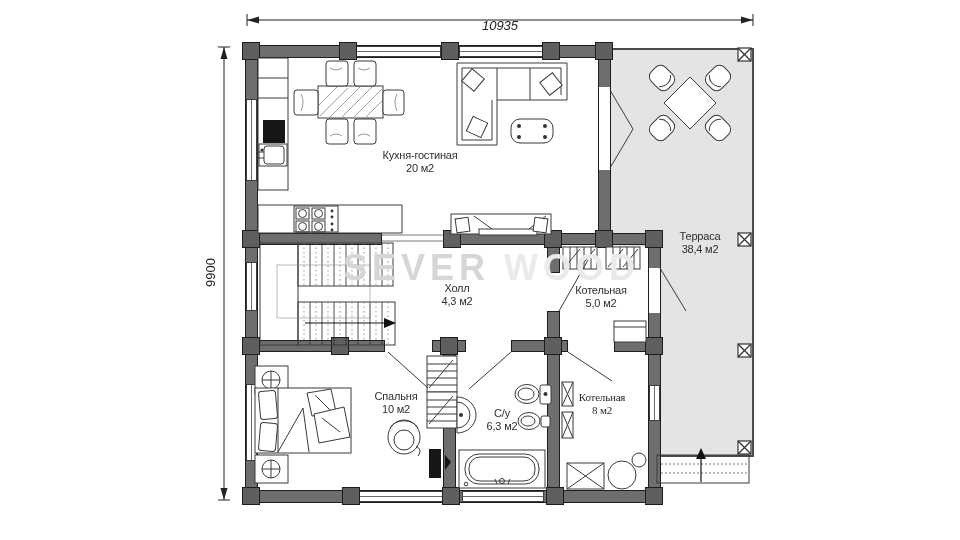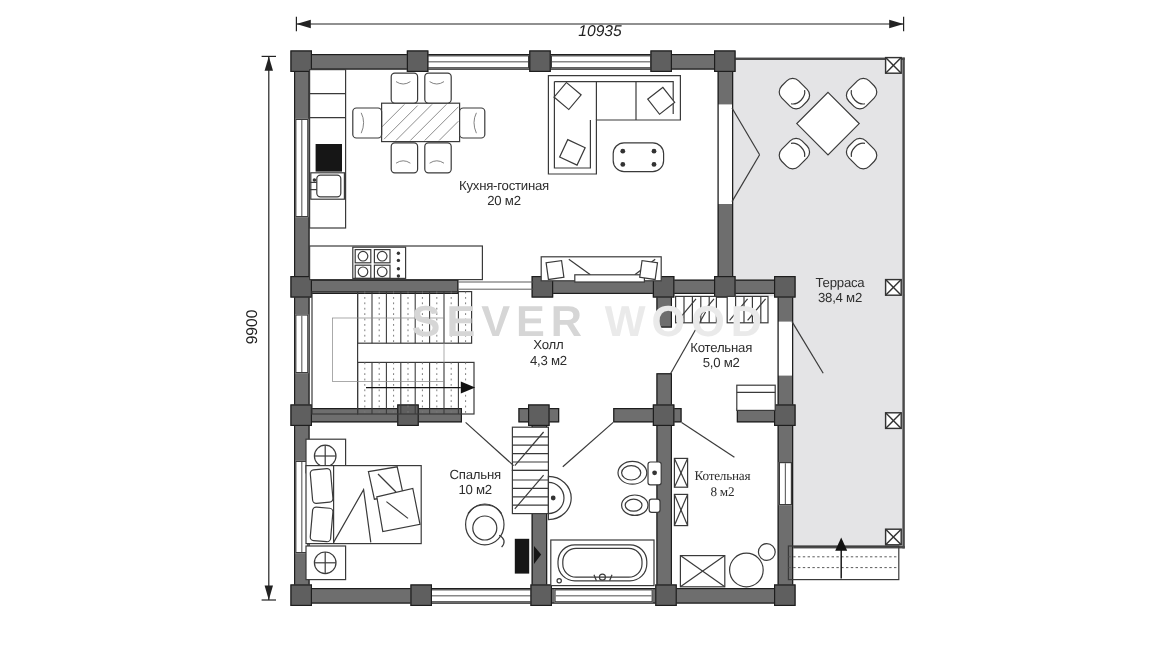--- a/index.html
+++ b/index.html
@@ -432,20 +432,24 @@
       <div>4,3 м2</div>
   </div>
   <div class="room-label" style="left:551px;top:284px;width:100px;">
     <div>Котельная</div>
       <div>5,0 м2</div>
   </div>
   <div class="room-label" style="left:346px;top:390px;width:100px;">
     <div>Спальня</div>
       <div>10 м2</div>
   </div>
+  <div class="room-label" style="left:462px;top:407px;width:80px;">
+    <div>С/у</div>
+      <div>6,3 м2</div>
+  </div>
   <div class="room-label" style="left:552px;top:391px;width:100px;font-family:Liberation Serif, serif;">
     <div>Котельная</div>
       <div>8 м2</div>
   </div>
 
   <div class="dim-label" style="left:460px;top:18px;width:80px;font-style:italic;">10935</div>
   <div class="dim-label" style="left:186px;top:265px;width:48px;transform:rotate(-90deg);">9900</div>
 </div>
 
 </body></html>

